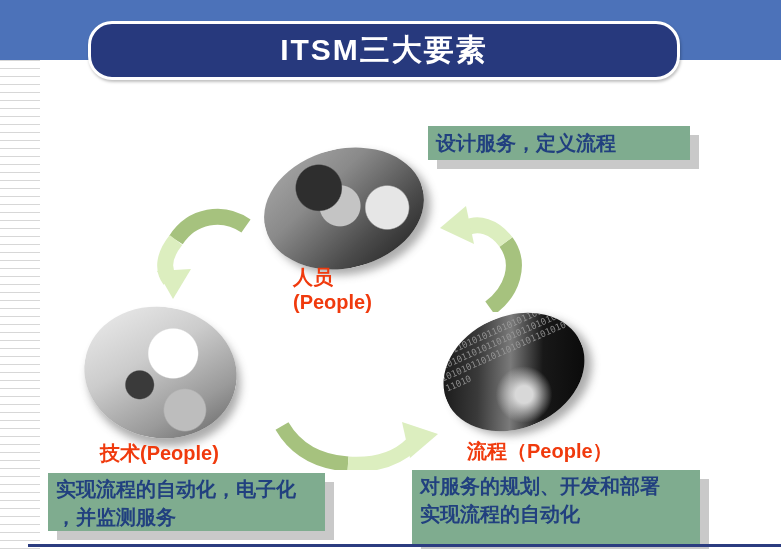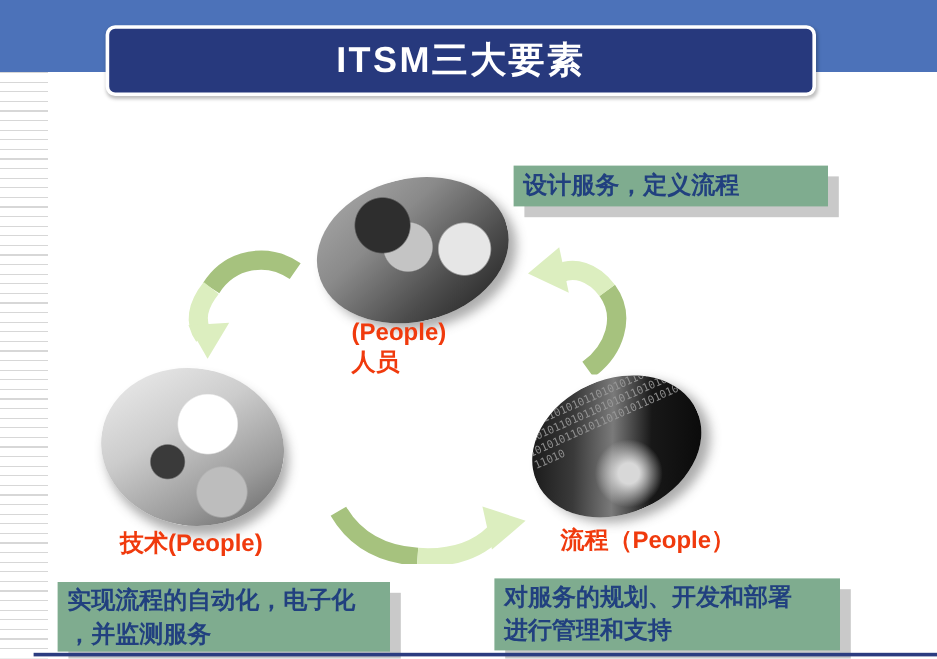--- a/index.html
+++ b/index.html
@@ -7,31 +7,31 @@
 
   
   .band{position:absolute;left:0;top:0;width:781px;height:60px;background:var(--band-blue);}
 
   
   .stripes{position:absolute;left:0;top:60px;width:40px;height:489px;
     background:repeating-linear-gradient(to bottom,#d7d7d7 0,#d7d7d7 1px,#ffffff 1px,#ffffff 8px);}
 
   
   .title-banner{position:absolute;left:88px;top:21px;width:592px;height:59px;box-sizing:border-box;
-    background:var(--title-navy);border:3px solid #fff;border-radius:8px;
+    background:var(--title-navy);border:3px solid #fff;border-radius:24px;
     box-shadow:1px 2px 3px rgba(0,0,0,.25);display:flex;align-items:center;justify-content:center;}
   .title-banner span{color:#fff;font-size:30px;font-weight:bold;letter-spacing:2px;}
 
   
   .callout{position:absolute;background:var(--callout-green);color:var(--callout-text);
-    font-weight:bold;font-size:20px;line-height:28px;box-shadow:9px 9px 0 #c9c9c9;padding:2px 8px;box-sizing:border-box;margin-top:12px;}
+    font-weight:bold;font-size:20px;line-height:28px;box-shadow:9px 9px 0 #c9c9c9;padding:2px 8px;box-sizing:border-box;}
   .callout div{white-space:nowrap;}
   #callout-design{left:428px;top:126px;width:262px;height:34px;line-height:30px;}
   #callout-product{left:48px;top:473px;width:277px;height:58px;}
-  #callout-process{left:412px;top:470px;width:288px;height:60px;}
+  #callout-process{left:412px;top:470px;width:288px;height:76px;}
 
   
   .node-label{position:absolute;color:var(--label-red);font-weight:bold;font-size:20px;line-height:25px;white-space:nowrap;}
   #label-people{left:293px;top:265px;}
   #label-product{left:100px;top:441px;}
   #label-process{left:467px;top:439px;}
 
   
   .oval{position:absolute;border-radius:50%;box-shadow:5px 7px 9px rgba(70,70,70,.45);overflow:hidden;}
   #people-photo{left:263px;top:149px;width:162px;height:119px;transform:rotate(-14deg);
@@ -92,32 +92,32 @@
     <polygon points="134,4 170,16 142,40" fill="#DCEEBF"></polygon>
   </svg>
 
   <div id="people-photo" class="oval"></div>
   <div id="product-photo" class="oval"></div>
   <div id="process-photo" class="oval">
     <div class="binary">10101101010110101011010101101011010110101011010101101010110101101010110101011010</div>
   </div>
 
   <div id="label-people" class="node-label">
+    <div>人员</div>
     <div>(People)</div>
-    <div>人员</div>
   </div>
   <div id="label-product" class="node-label">技术(People)</div>
   <div id="label-process" class="node-label">流程（People）</div>
 
   <div id="callout-design" class="callout">设计服务，定义流程</div>
 
   <div id="callout-product" class="callout">
     <div>实现流程的自动化，电子化</div>
     <div>，并监测服务</div>
   </div>
 
   <div id="callout-process" class="callout">
     <div>对服务的规划、开发和部署</div>
-    <div>进行管理和支持</div>
+    <div>实现流程的自动化</div>
   </div>
 
   <div class="bottom-rule"></div>
 </div>
 
 </body></html>

